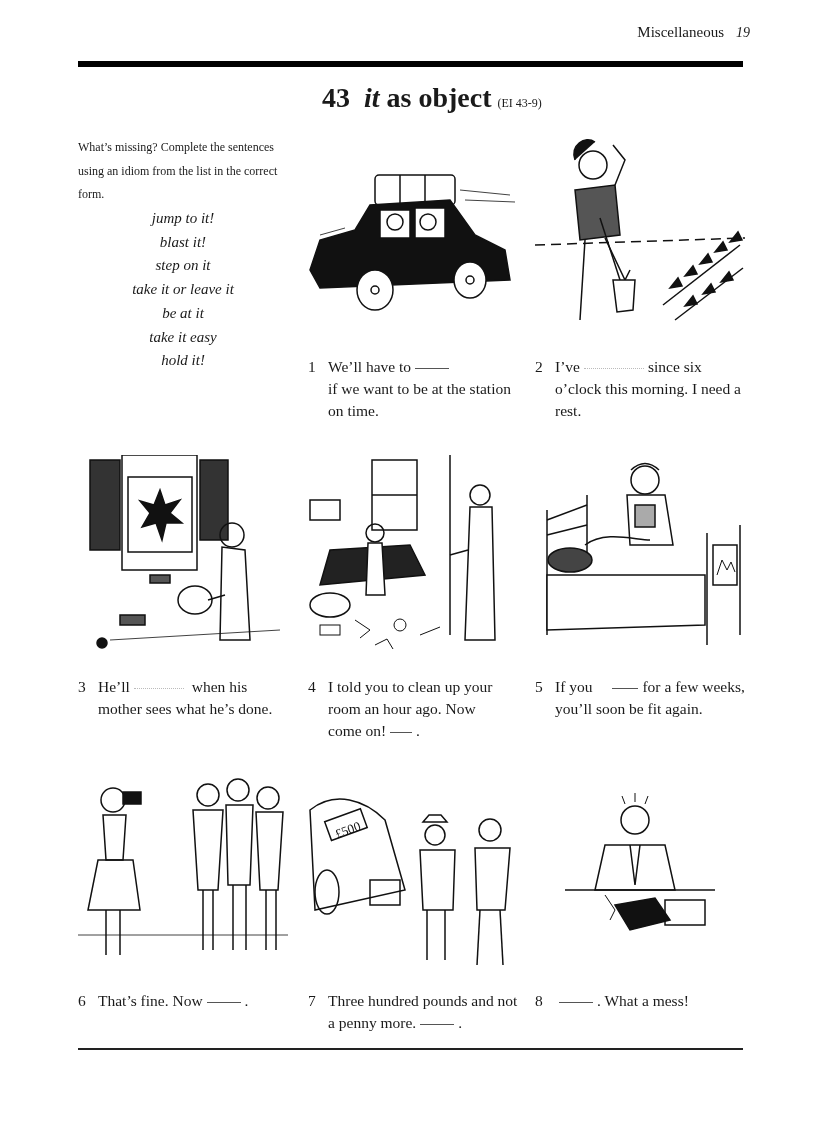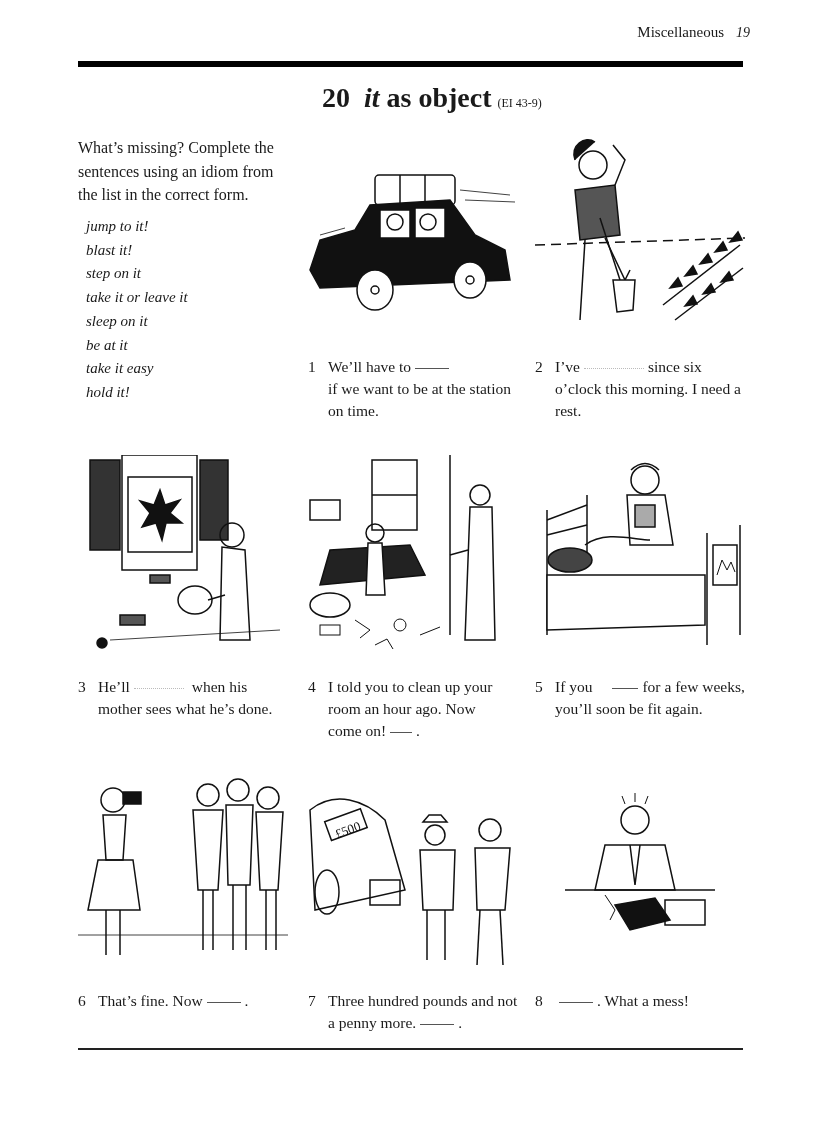--- a/index.html
+++ b/index.html
@@ -7,49 +7,48 @@
          font-family: "Liberation Serif", "DejaVu Serif", serif; color: #1a1a1a; }
   .abs { position: absolute; }
   .running-head { left: 600px; top: 24px; width: 150px; text-align: right; font-size: 15px; }
   .running-head .pg { font-style: italic; margin-left: 12px; font-size: 14px; }
   .top-rule { left: 78px; top: 61px; width: 665px; height: 6px; background: #000; }
   .bottom-rule { left: 78px; top: 1048px; width: 665px; height: 1.5px; background: #222; }
   .title { left: 322px; top: 82px; font-size: 28px; font-weight: bold; white-space: nowrap; }
   .title .num { margin-right: 14px; }
   .title .it { font-style: italic; }
   .title .ref { font-size: 12px; font-weight: normal; margin-left: 6px; }
-  .instructions { left: 78px; top: 136px; width: 210px; font-size: 16px; line-height: 23.5px; }
-  .idioms { left: 78px; top: 207px; width: 210px; font-size: 15px; line-height: 23.7px; font-style: italic; margin: 8px; padding: 0; list-style: none; }
+  .instructions { left: 78px; top: 136px; width: 210px; font-size: 12px; line-height: 23.5px; }
+  .idioms { left: 78px; top: 207px; width: 210px; font-size: 15px; line-height: 23.7px; font-style: italic; margin: 0; padding: 0; list-style: none; text-align: center; }
   .caption { font-size: 15.5px; line-height: 22px; }
   .caption .n { position: absolute; left: 0; top: 0; }
   .caption .t { margin-left: 20px; display: block; }
   .blank { display: inline-block; width: 34px; border-bottom: 1px solid #555; height: 1px; vertical-align: 3px; margin: 0 4px; }
   .blank.faint { border-bottom: 1px dotted #bbb; }
   .pic { position: absolute; }
   svg { display: block; }
 </style>
 </head>
 <body>
 
 <div class="abs running-head">
   <span>Miscellaneous</span><span class="pg">19</span>
 </div>
 <div class="abs top-rule"></div>
 
 <div class="abs title">
-  <span class="num">20</span><span class="it">it</span> <span>as object</span><span class="ref">(EI 43-9)</span>
+  <span class="num">43</span><span class="it">it</span> <span>as object</span><span class="ref">(EI 43-9)</span>
 </div>
 
 <div class="abs instructions">What’s missing? Complete the sentences using an idiom from the list in the correct form.</div>
 <ul class="abs idioms">
   <li>jump to it!</li>
   <li>blast it!</li>
   <li>step on it</li>
   <li>take it or leave it</li>
-  <li>sleep on it</li>
   <li>be at it</li>
   <li>take it easy</li>
   <li>hold it!</li>
 </ul>
 
 <div class="pic" style="left:300px;top:140px;width:220px;height:175px;">
   <svg width="220" height="175" viewBox="0 0 220 175">
     <g stroke="#111" stroke-width="1.5" fill="none">
       <rect x="75" y="35" width="80" height="30" rx="4" fill="#fff"></rect>
       <line x1="100" y1="35" x2="100" y2="65"></line>

